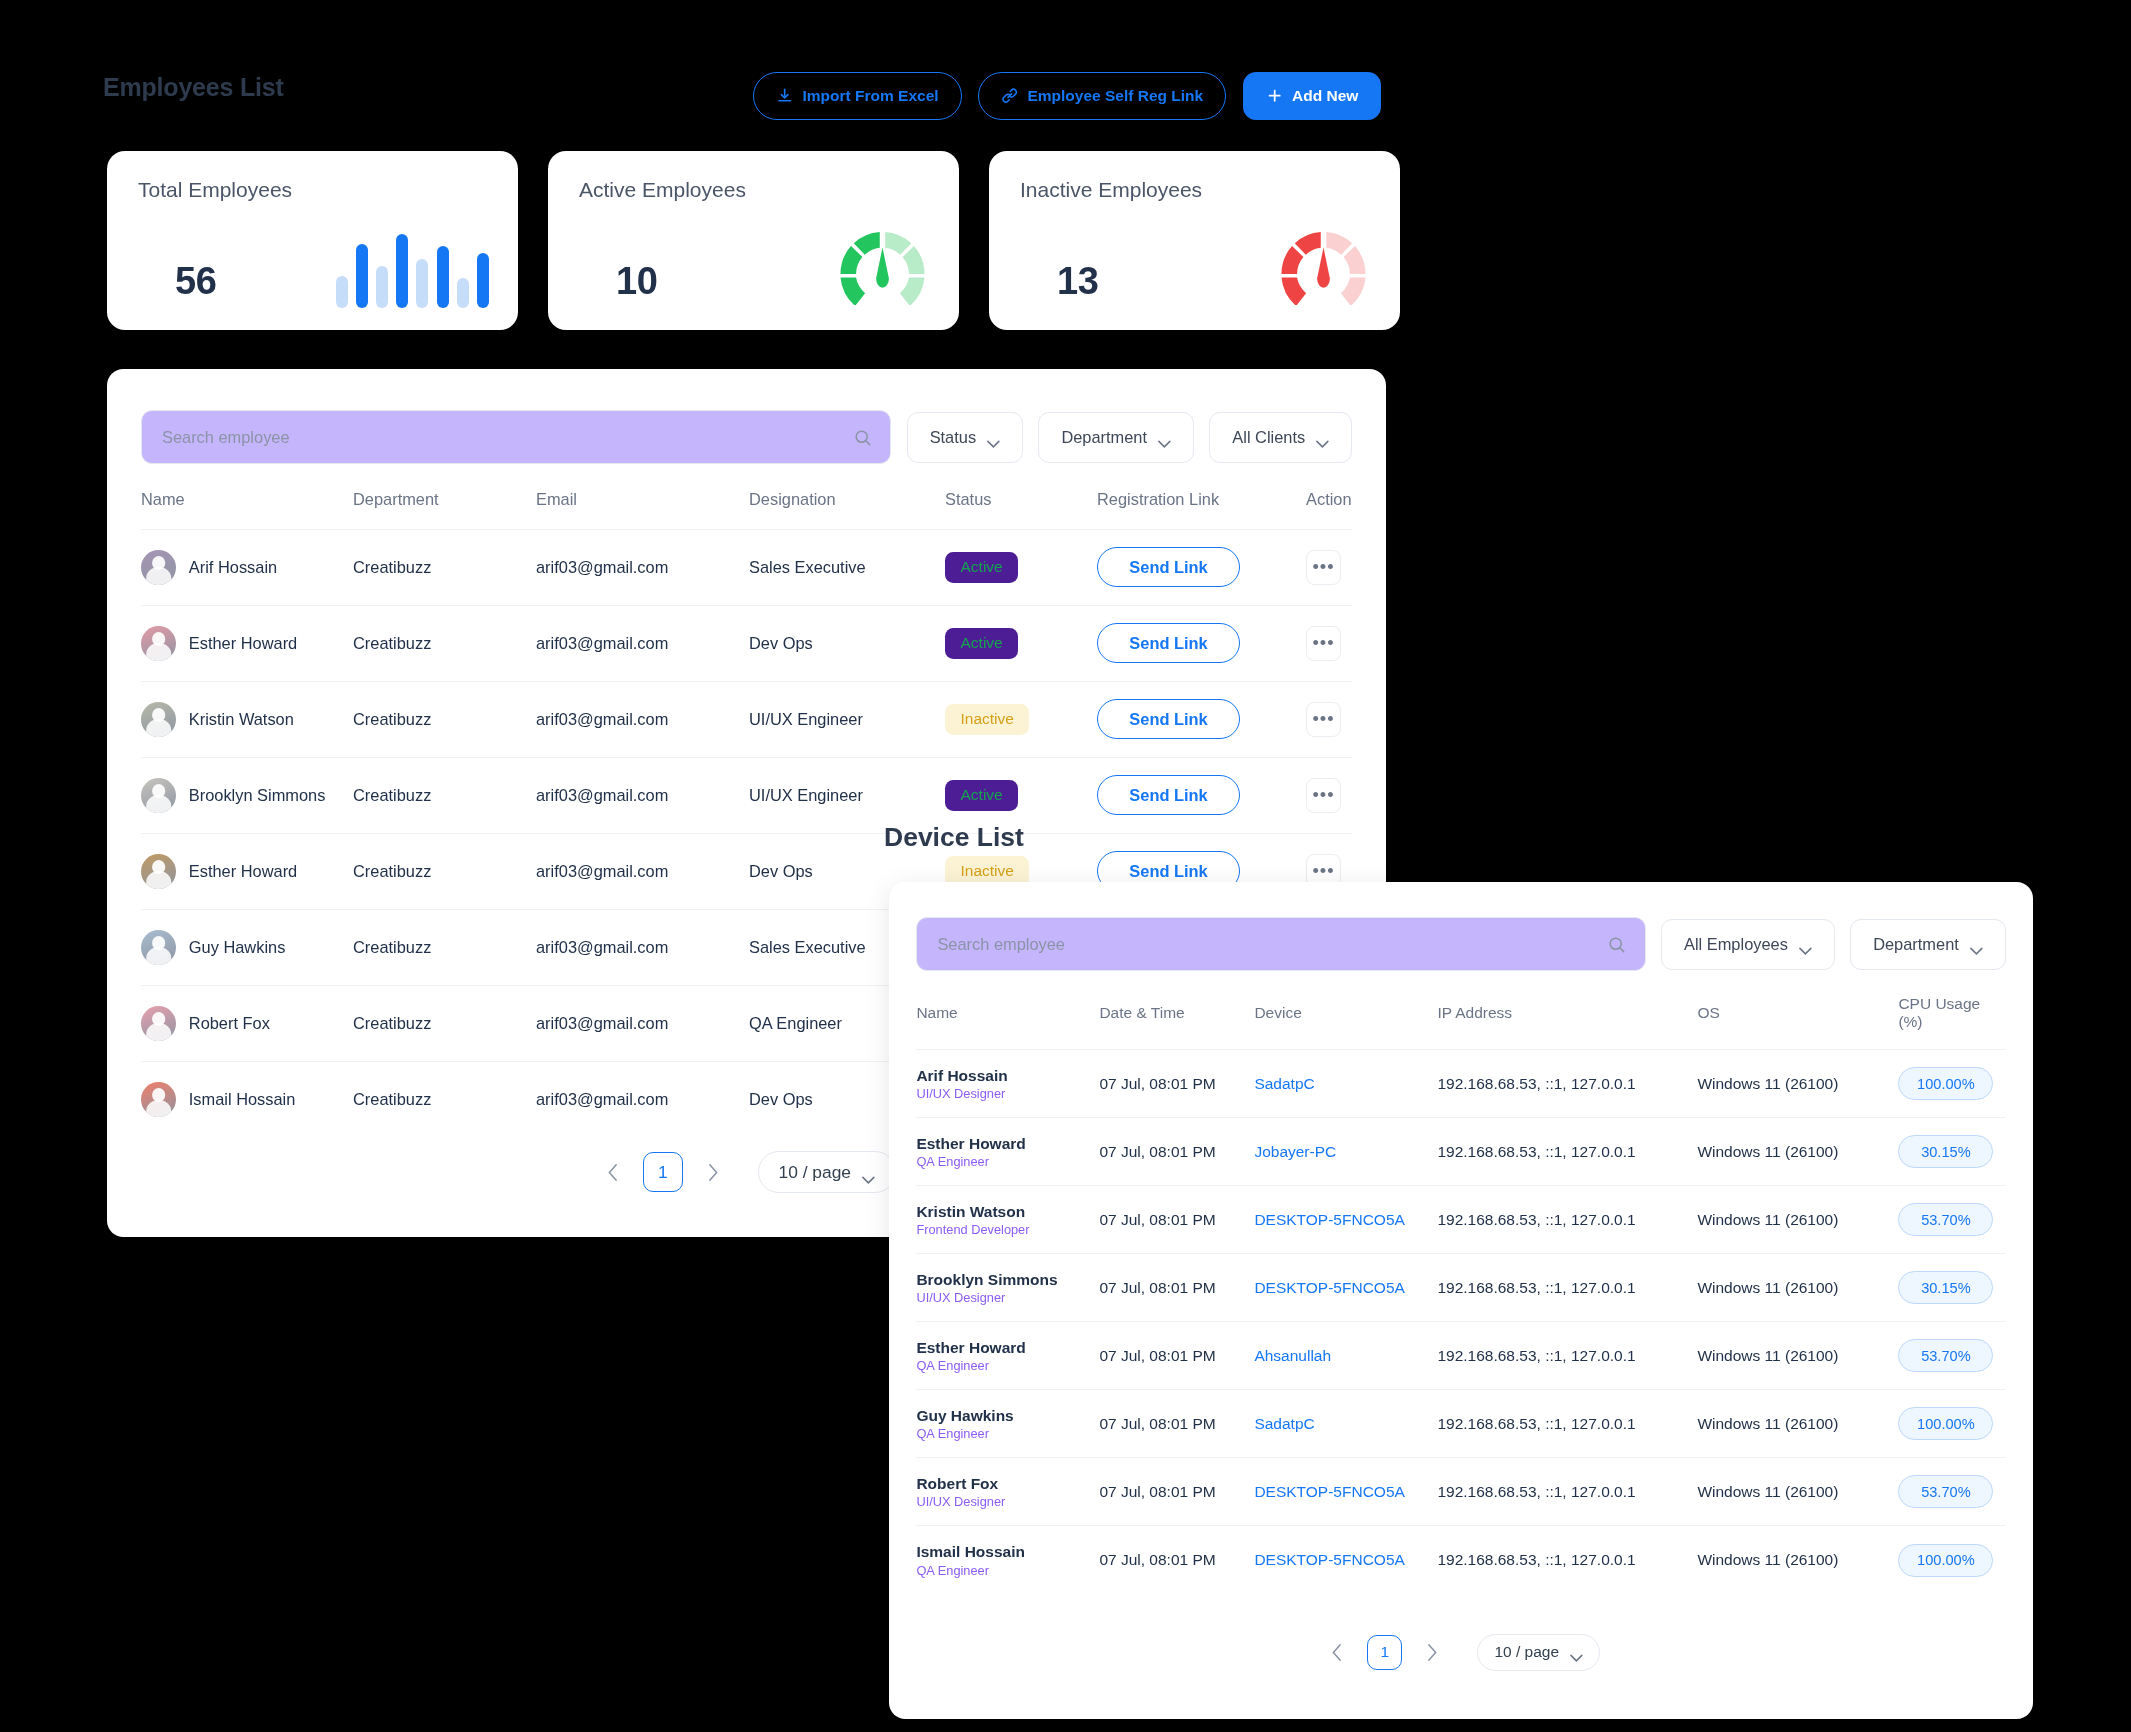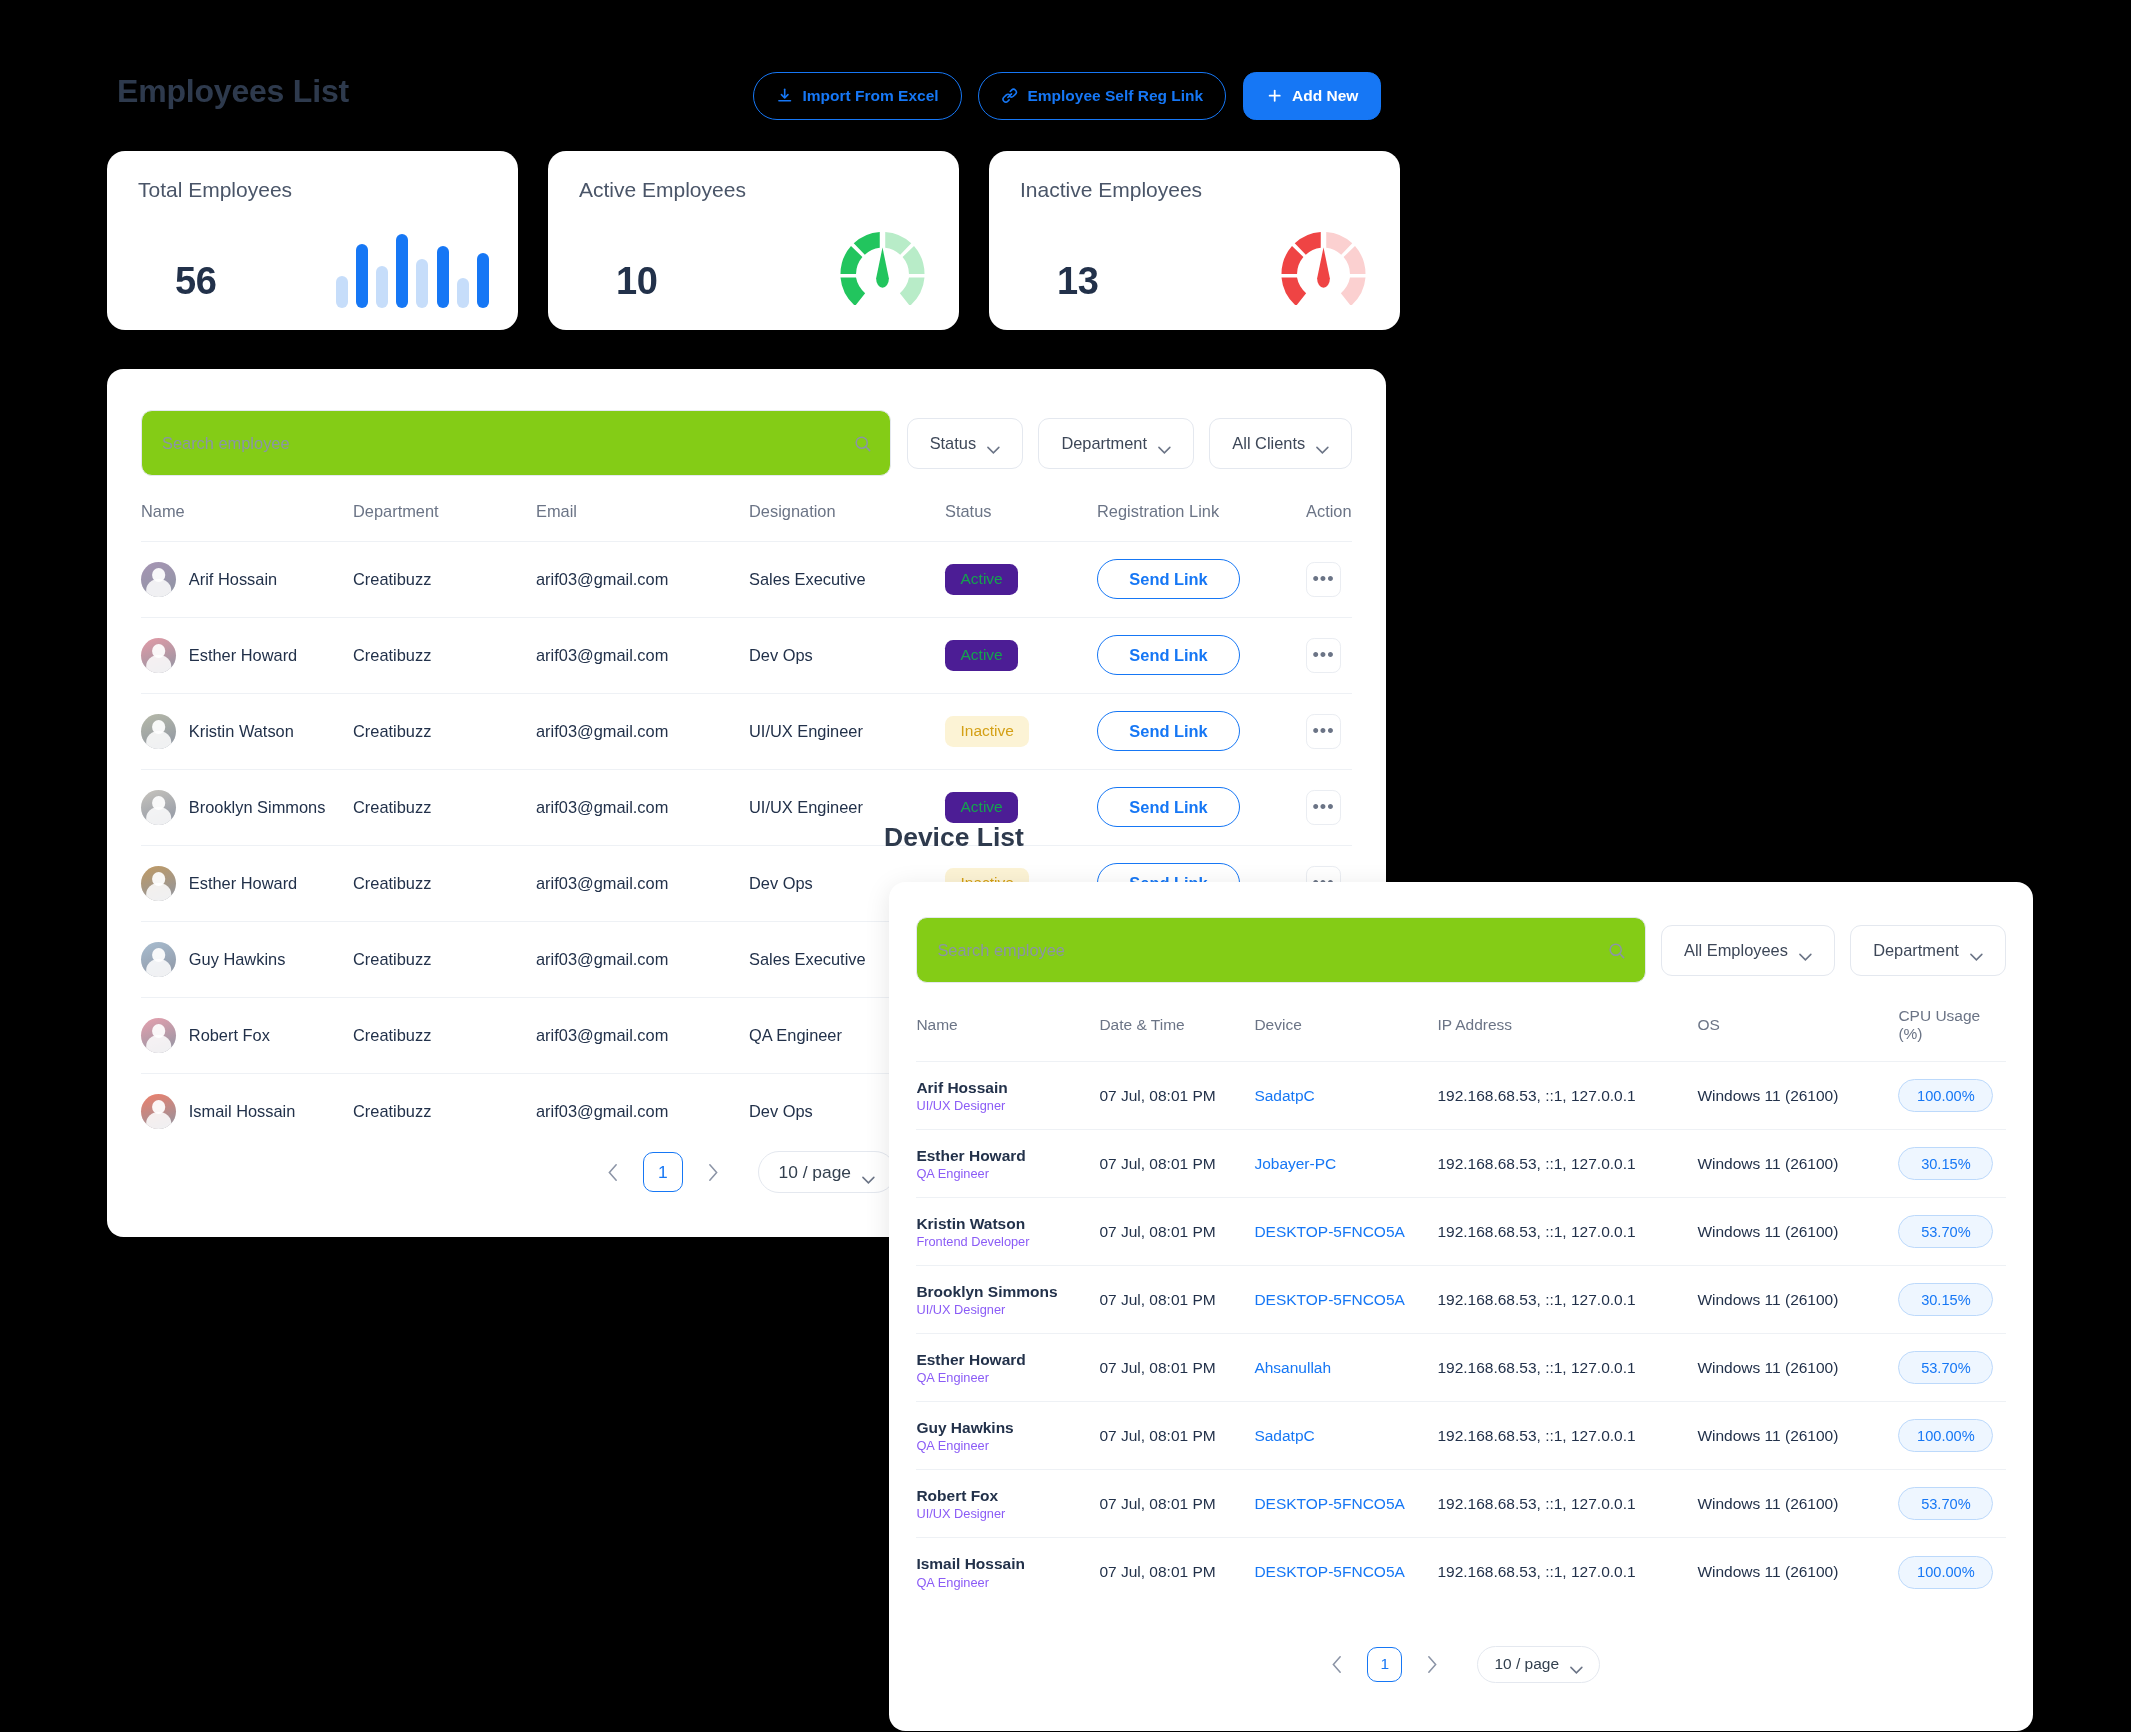--- a/index.html
+++ b/index.html
@@ -6,22 +6,22 @@
   html, body {
     width: 2132px; height: 1732px;
     background: #000000;
     font-family: "Liberation Sans", sans-serif;
     overflow: hidden;
   }
   .stage { position: relative; width: 2132px; height: 1732px; }
 
   
   .page-title {
-    position: absolute; left: 117px; top: 73px;
-    font-size: 32px; font-weight: 700; letter-spacing: -0.2px;
+    position: absolute; left: 103px; top: 73px;
+    font-size: 25px; font-weight: 700; letter-spacing: -0.2px;
     color: #2e3a4d;
   }
   .top-actions {
     position: absolute; left: 753px; top: 72px;
     display: flex; align-items: center; gap: 16.4px;
   }
   .btn {
     display: inline-flex; align-items: center; gap: 9.1px;
     height: 48px; padding: 0 22px;
     border-radius: 24px; font-size: 15.5px; font-weight: 700;
@@ -59,22 +59,22 @@
     position: absolute; background: #ffffff; border-radius: 16.4px;
     box-shadow: 0 5.5px 25.6px rgba(0,0,0,0.10);
   }
   #employees-panel { left: 107px; top: 369px; width: 1279px; height: 868px; }
   #devices-panel   { left: 889px; top: 882px; width: 1144px; height: 233px; }
 
   
   .filterbar { display: flex; align-items: center; gap: 15.5px; padding: 41px 34px 0 34px; }
   .search-box {
     position: relative; display: flex; align-items: center;
-    height: 66px; border: 1.4px solid #e4e8ef; border-radius: 11px;
-    padding: 0 46px 0 20px; background: #84cc16;
+    height: 54px; border: 1.4px solid #e4e8ef; border-radius: 11px;
+    padding: 0 46px 0 20px; background: #c4b5fd;
   }
   .search-box input {
     border: 0; outline: 0; width: 100%; height: 100%;
     font-size: 16.4px; color: #4a5568; font-family: inherit; background: transparent;
   }
   .search-box input::placeholder { color: #8b94a6; }
   .search-box .search-icon { position: absolute; right: 18.3px; width: 19px; height: 19px; color: #8b94a6; }
   .search-box .search-icon svg { width: 100%; height: 100%; }
   .dd {
     display: inline-flex; align-items: center; justify-content: center; gap: 11px;

